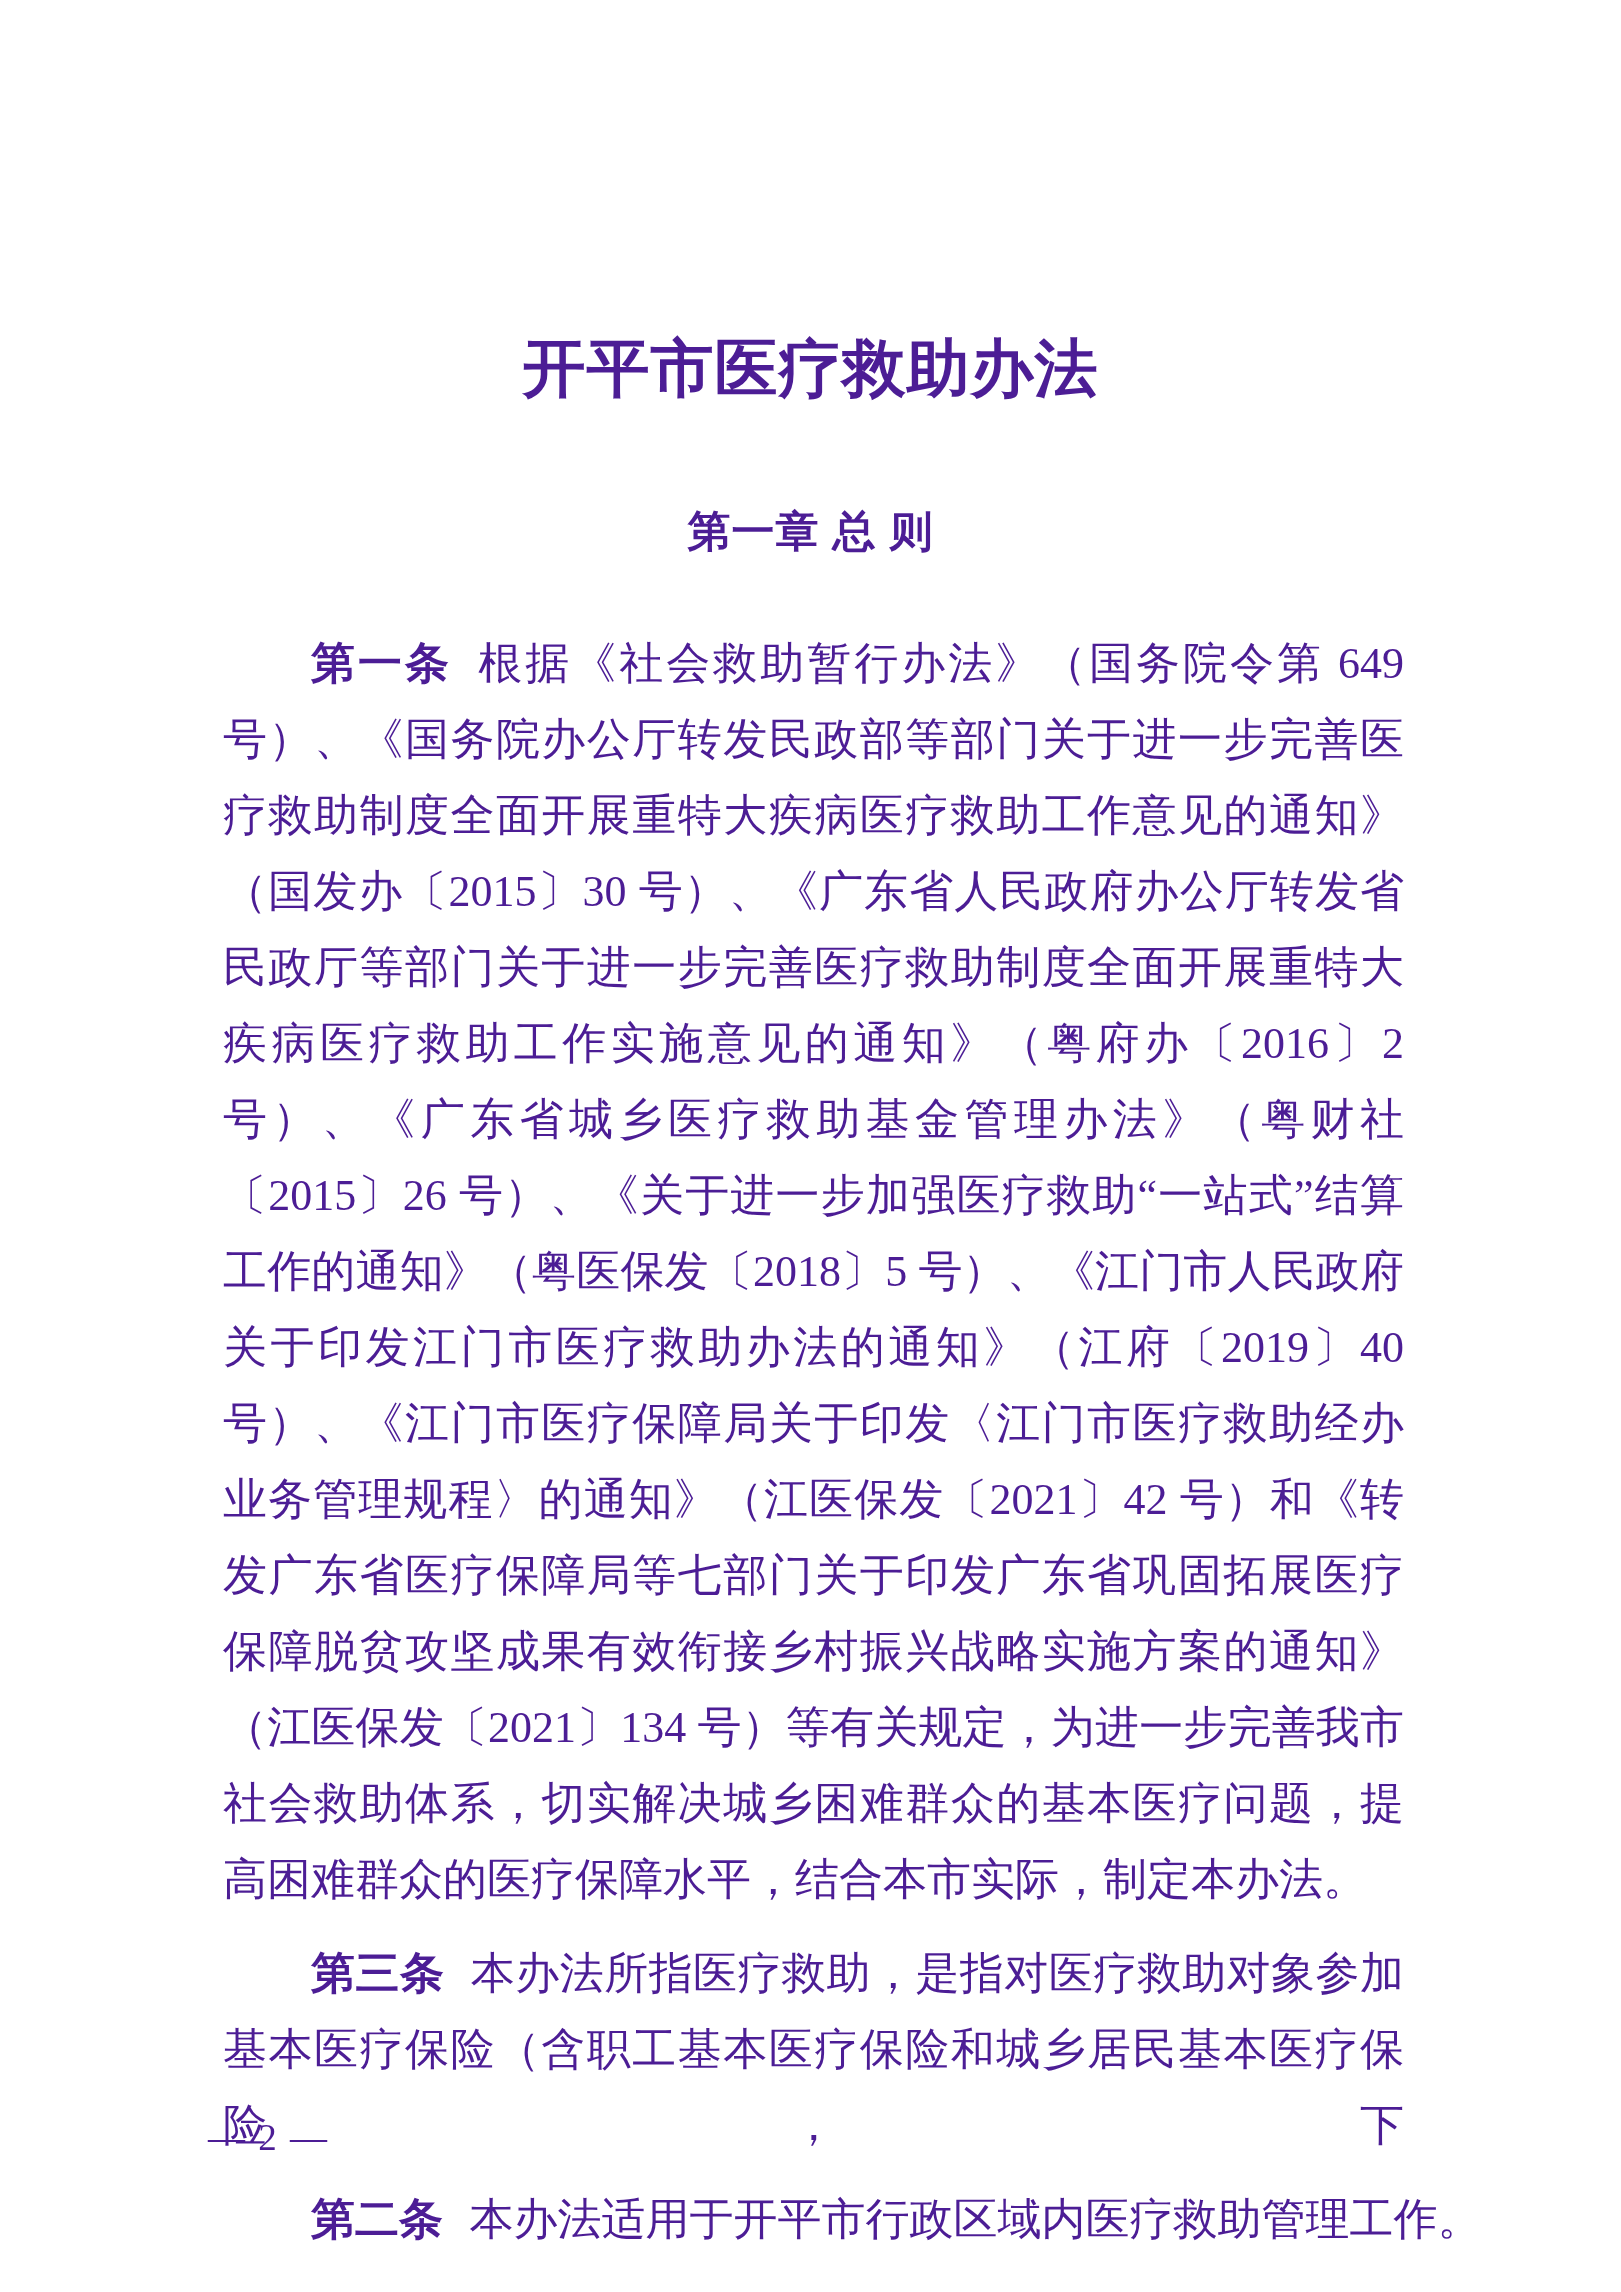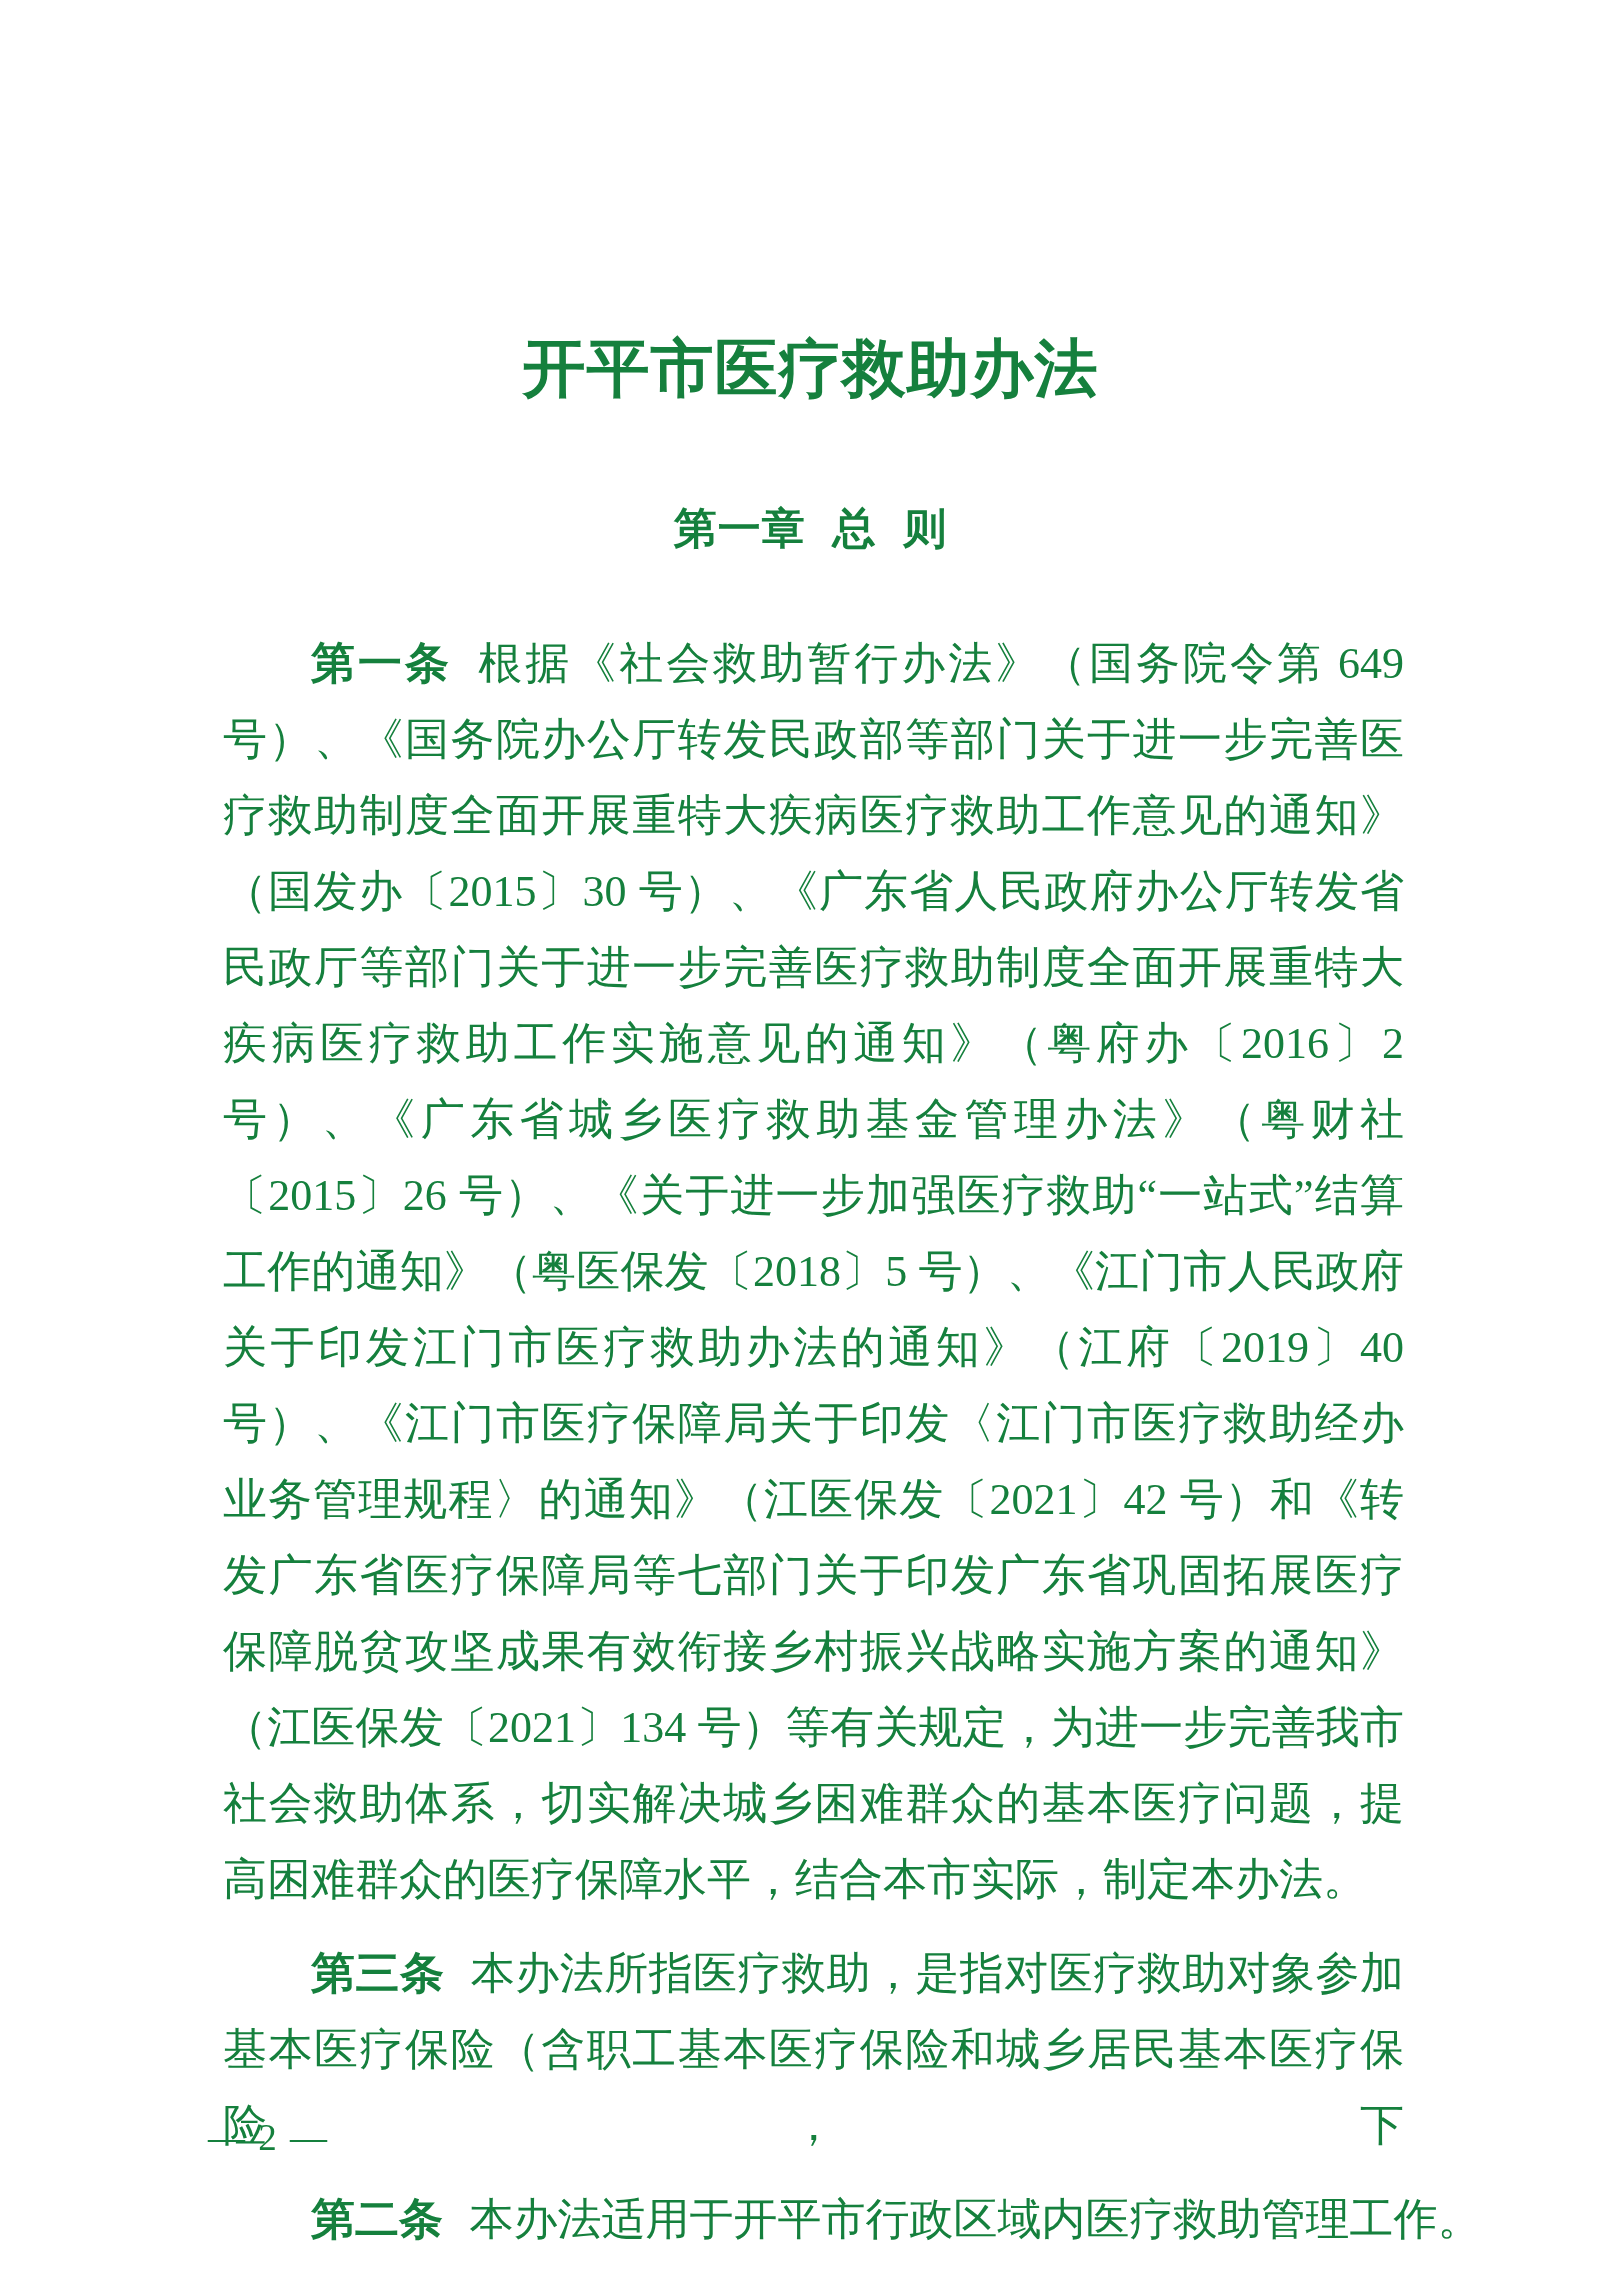--- a/index.html
+++ b/index.html
@@ -5,21 +5,21 @@
   html, body {
     margin: 0;
     padding: 0;
     background: #ffffff;
   }
   .page {
     position: relative;
     width: 1621px;
     height: 2293px;
     background: #ffffff;
-    color: #15803d;
+    color: #4c1d95;
     font-family: "Liberation Serif", serif;
     overflow: hidden;
   }
   .doc-title {
     position: absolute;
     top: 294px;
     left: 0;
     width: 100%;
     text-align: center;
     font-size: 63px;
@@ -30,21 +30,21 @@
   }
   .chapter-heading {
     position: absolute;
     top: 472px;
     left: 0;
     width: 100%;
     text-align: center;
     font-size: 43px;
     line-height: 47px;
     font-weight: 700;
-    font-family: Liberation Mono, monospace;
+    font-family: Liberation Sans, sans-serif;
     letter-spacing: 1px;
   }
   .articles {
     position: absolute;
     top: 608px;
     left: 206px;
     width: 1215px;
     font-size: 44px;
     line-height: 76px;
     text-align: justify;

